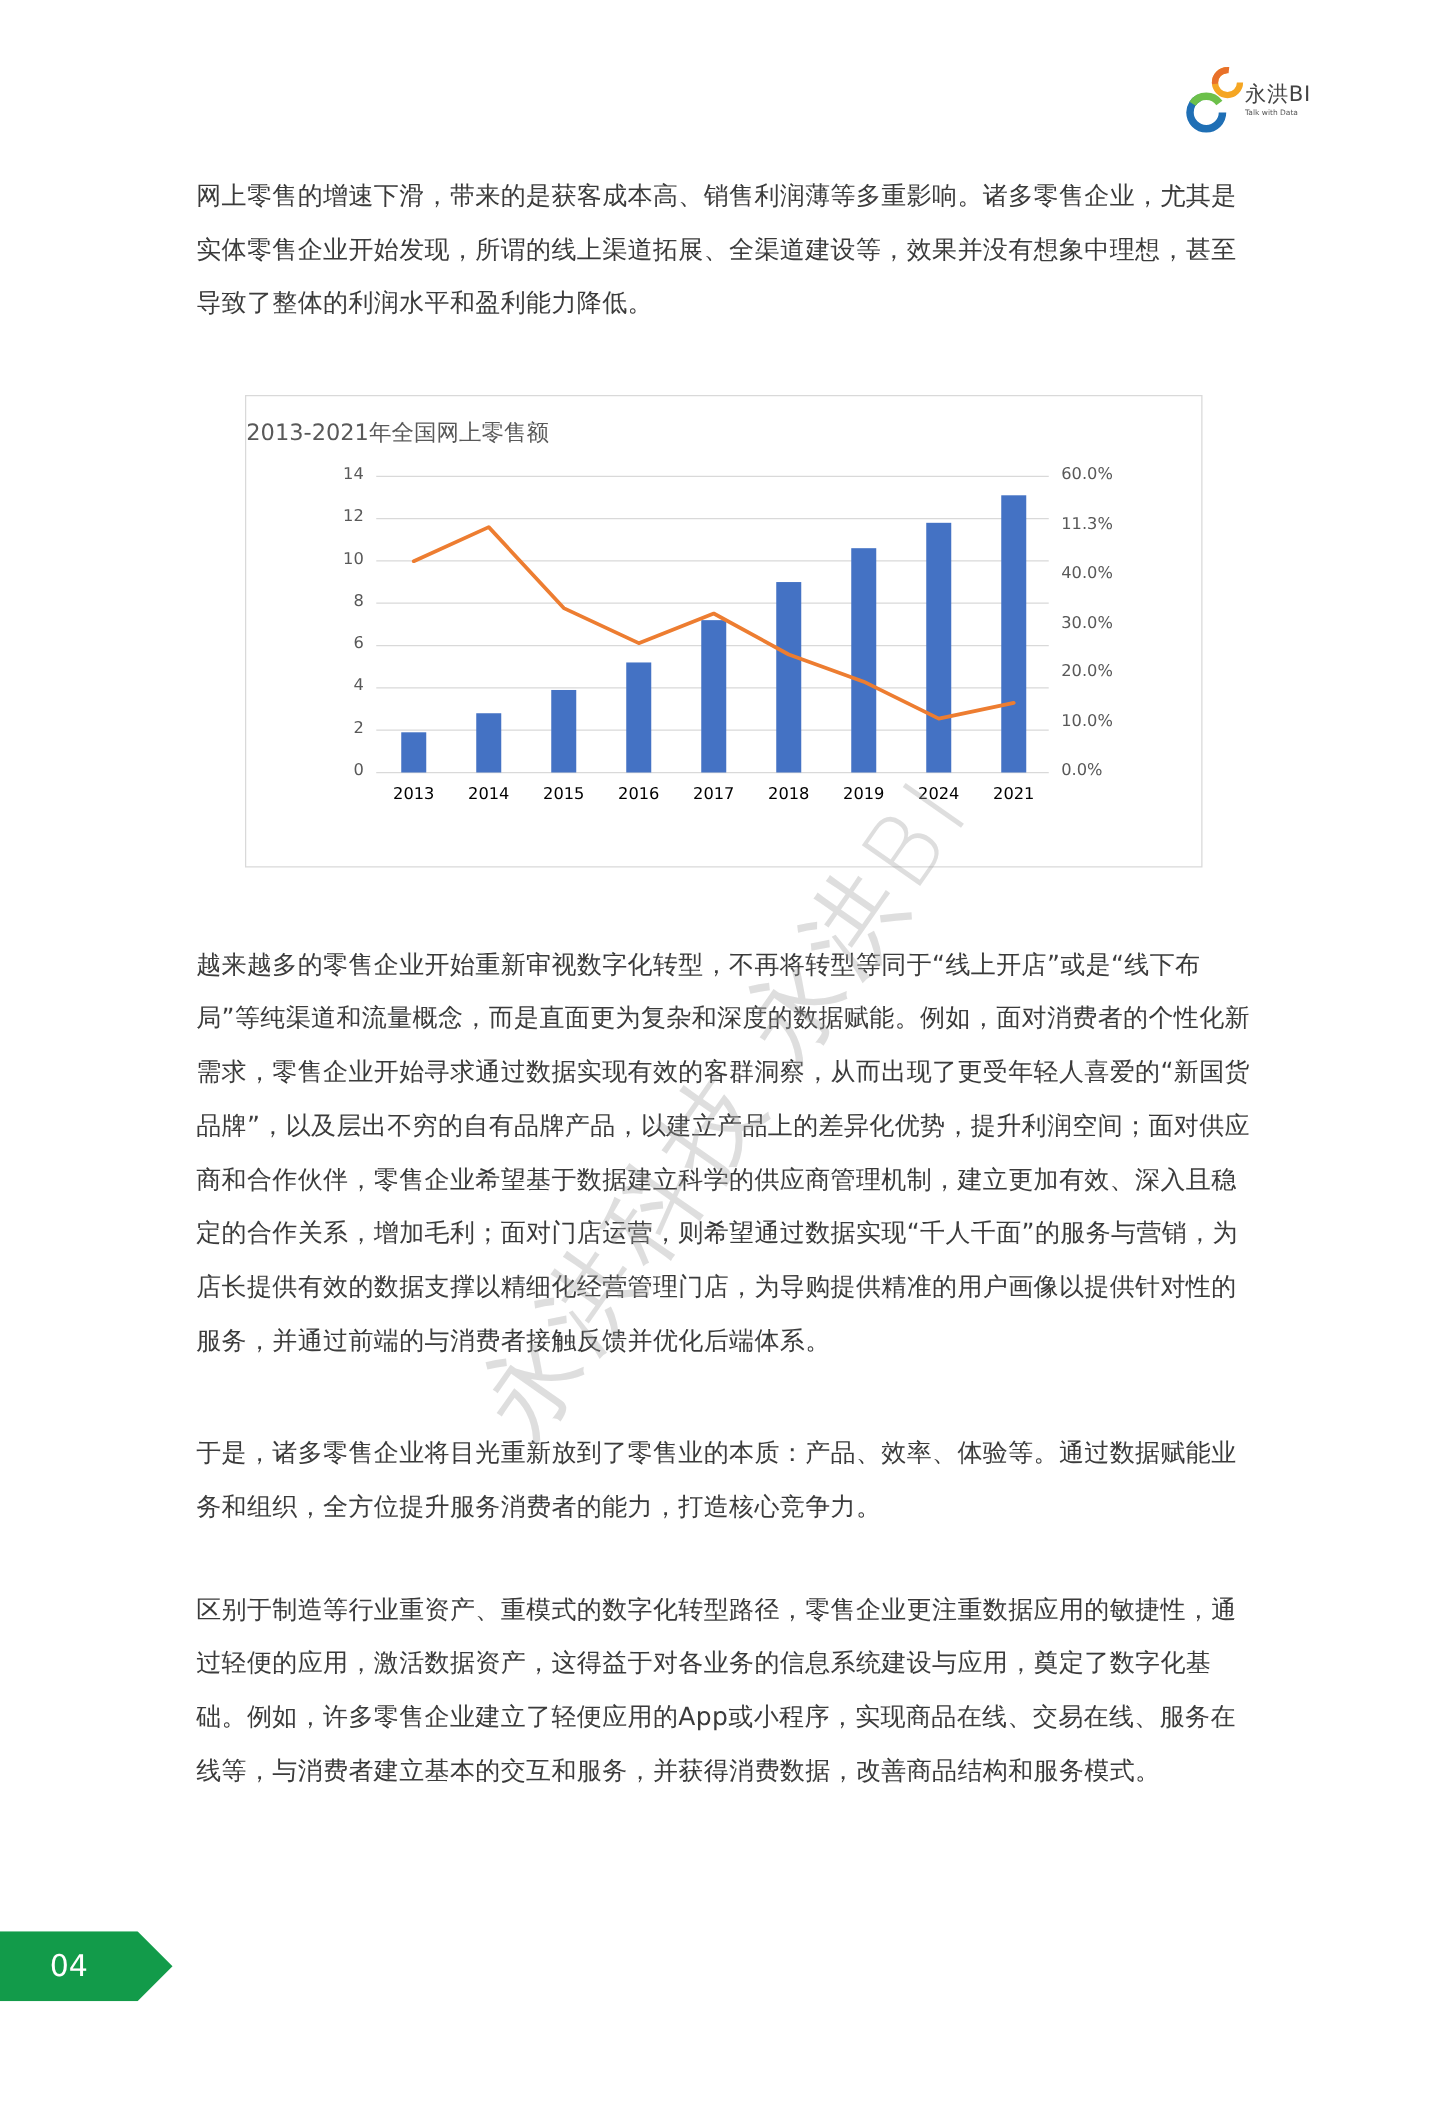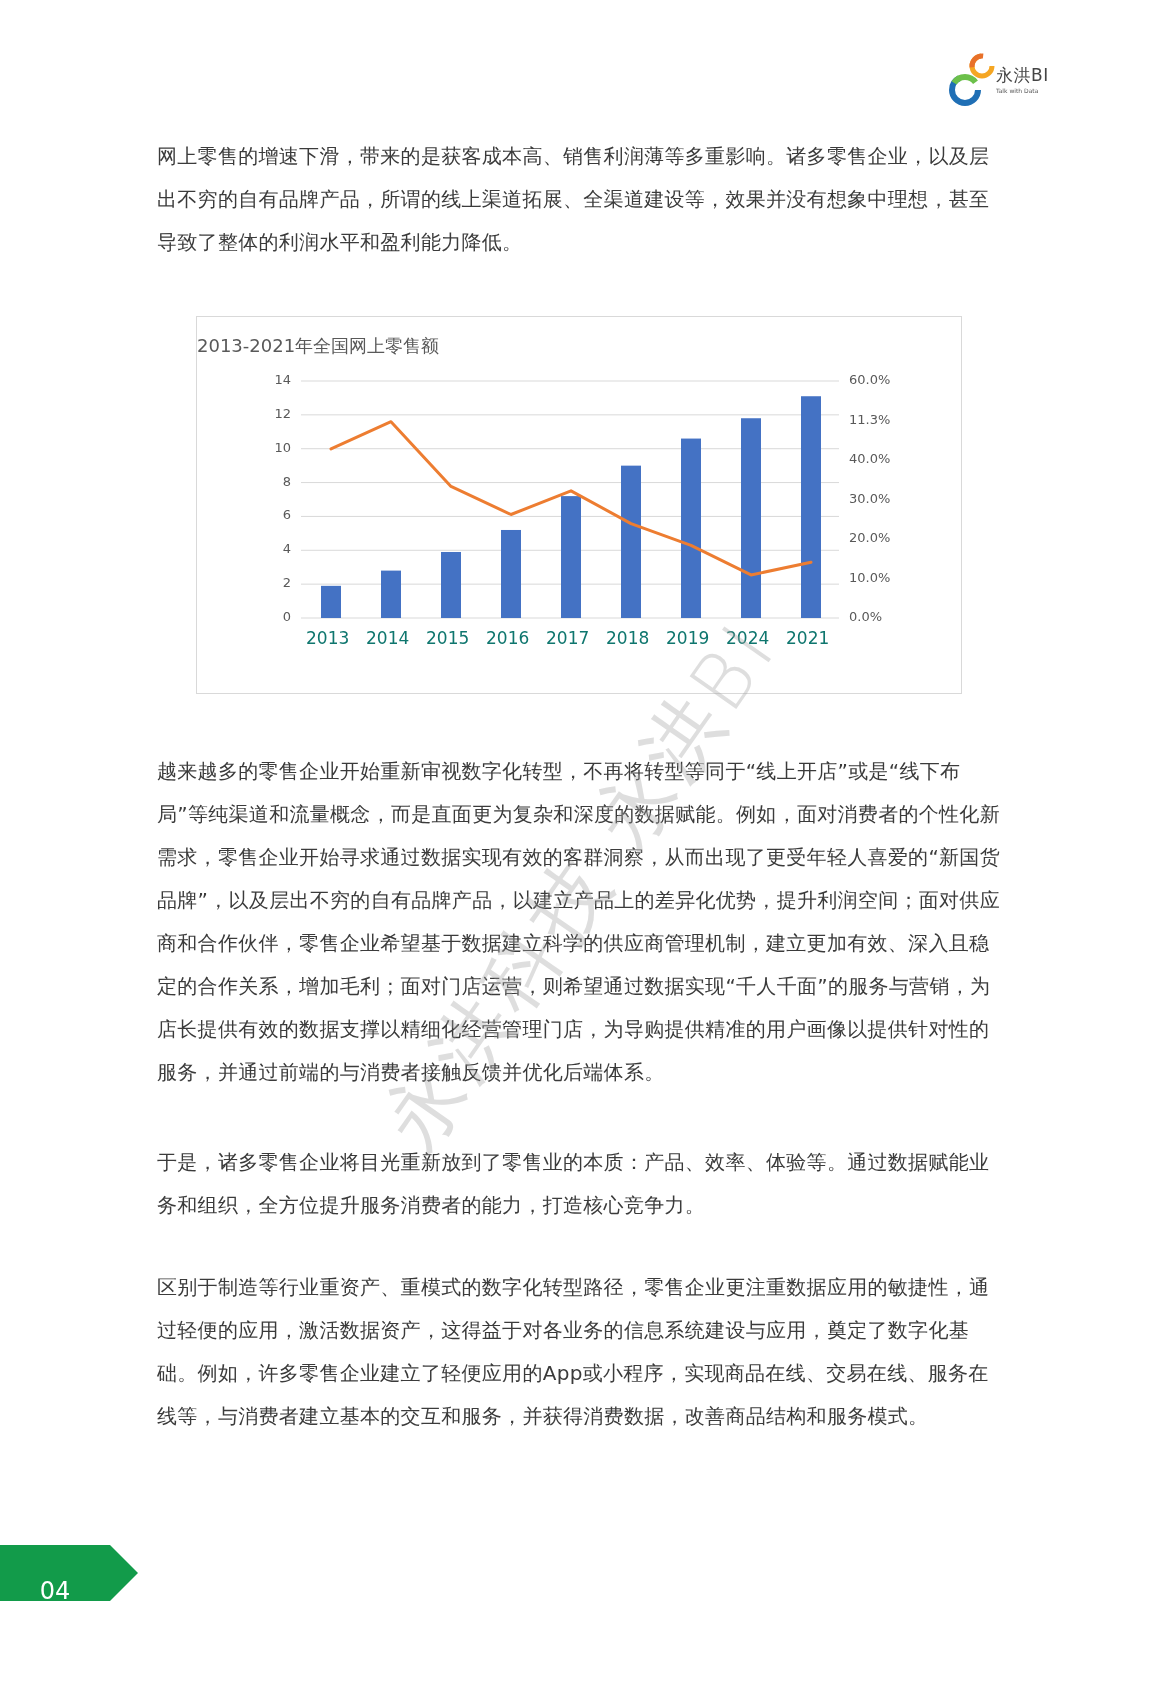--- a/index.html
+++ b/index.html
@@ -6,43 +6,43 @@
   body { width:1157px; height:1683px; position:relative; overflow:hidden;
          font-family:"DejaVu Sans", "Liberation Sans", sans-serif; color:#333333; }
   .logo { position:absolute; left:948px; top:52px; width:110px; height:66px; }
   .logo-text { position:absolute; left:48px; top:12px; font-size:17px; color:#444; letter-spacing:0.5px; white-space:nowrap; }
   .logo-sub { position:absolute; left:48px; top:35px; font-size:6px; color:#555; white-space:nowrap; }
   .para { position:absolute; left:157px; width:848px; font-size:20px; line-height:43px; color:#3b3b3b; margin:0; letter-spacing:0.3px; }
   .chart-box { position:absolute; left:196px; top:316px; width:764px; height:376px; border:1px solid #d9d9d9; background:#fff; }
   .chart-title { position:absolute; left:0; width:100%; top:17px; font-size:18px; color:#595959; }
   .ylab { position:absolute; font-size:13px; color:#595959; }
   .ylab.left { width:40px; text-align:right; }
-  .xlab { position:absolute; font-size:17px; color:#0f766e; width:50px; text-align:left; }
+  .xlab { position:absolute; font-size:13px; color:#000000; width:50px; text-align:center; }
   .legend { position:absolute; top:343px; left:0; width:100%; text-align:center; font-size:13px; color:#595959; white-space:nowrap; }
   .legend .sw-bar { display:inline-block; width:30px; height:10px; background:#4472c4; vertical-align:middle; margin-right:4px; }
   .legend .sw-line { display:inline-block; width:30px; height:3px; background:#ed7d31; vertical-align:middle; margin:0 4px 0 10px; }
   .watermark { position:absolute; left:250px; top:760px; font-size:78px; color:rgba(160,160,160,0.35); transform:rotate(-55deg); transform-origin:left top; white-space:nowrap; font-weight:300; pointer-events:none; letter-spacing:6px; }
   .page-tab { position:absolute; left:0; top:1545px; width:140px; height:56px; }
-  .page-num { position:absolute; left:0; top:1545px; width:110px; height:56px; line-height:56px; text-align:center; color:#fff; font-size:24px;margin-top:18px; }
+  .page-num { position:absolute; left:0; top:1545px; width:110px; height:56px; line-height:56px; text-align:center; color:#fff; font-size:24px; }
 </style>
 </head>
 <body>
 
 <div class="logo">
   <svg width="48" height="62" viewBox="0 0 48 62" style="position:absolute;left:0;top:0;">
     <circle cx="34" cy="14" r="10" fill="none" stroke="#f5a623" stroke-width="5" stroke-dasharray="46 20"></circle>
     <circle cx="34" cy="14" r="10" fill="none" stroke="#e8702a" stroke-width="5" stroke-dasharray="18 48" stroke-dashoffset="-30"></circle>
     <circle cx="17" cy="38" r="13" fill="none" stroke="#1f6fb5" stroke-width="6" stroke-dasharray="55 30"></circle>
     <circle cx="17" cy="38" r="13" fill="none" stroke="#6cc04a" stroke-width="6" stroke-dasharray="25 60" stroke-dashoffset="-48"></circle>
   </svg>
   <span class="logo-text">永洪BI</span>
   <span class="logo-sub">Talk with Data</span>
 </div>
 
-<p class="para" style="top:135px;">网上零售的增速下滑，带来的是获客成本高、销售利润薄等多重影响。诸多零售企业，以及层出不穷的自有品牌产品，所谓的线上渠道拓展、全渠道建设等，效果并没有想象中理想，甚至导致了整体的利润水平和盈利能力降低。</p>
+<p class="para" style="top:135px;">网上零售的增速下滑，带来的是获客成本高、销售利润薄等多重影响。诸多零售企业，尤其是实体零售企业开始发现，所谓的线上渠道拓展、全渠道建设等，效果并没有想象中理想，甚至导致了整体的利润水平和盈利能力降低。</p>
 
 <div class="chart-box" id="chart">
   <div class="chart-title">2013-2021年全国网上零售额</div>
   <svg id="chart-svg" width="764" height="376" style="position:absolute;left:0;top:0;">
       <line x1="104" x2="642" y1="301" y2="301" stroke="#d9d9d9" stroke-width="1"></line>
       <line x1="104" x2="642" y1="267.14285714285717" y2="267.14285714285717" stroke="#d9d9d9" stroke-width="1"></line>
       <line x1="104" x2="642" y1="233.28571428571428" y2="233.28571428571428" stroke="#d9d9d9" stroke-width="1"></line>
       <line x1="104" x2="642" y1="199.42857142857144" y2="199.42857142857144" stroke="#d9d9d9" stroke-width="1"></line>
       <line x1="104" x2="642" y1="165.57142857142858" y2="165.57142857142858" stroke="#d9d9d9" stroke-width="1"></line>
       <line x1="104" x2="642" y1="131.71428571428572" y2="131.71428571428572" stroke="#d9d9d9" stroke-width="1"></line>

